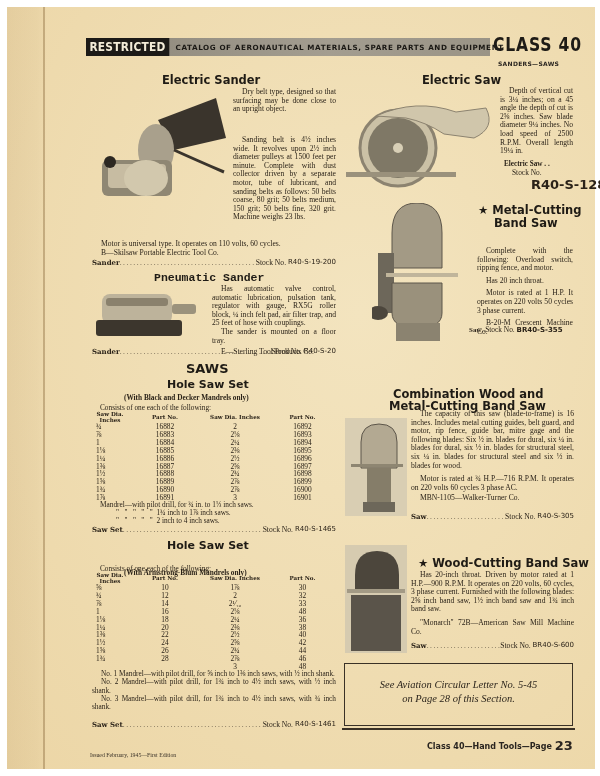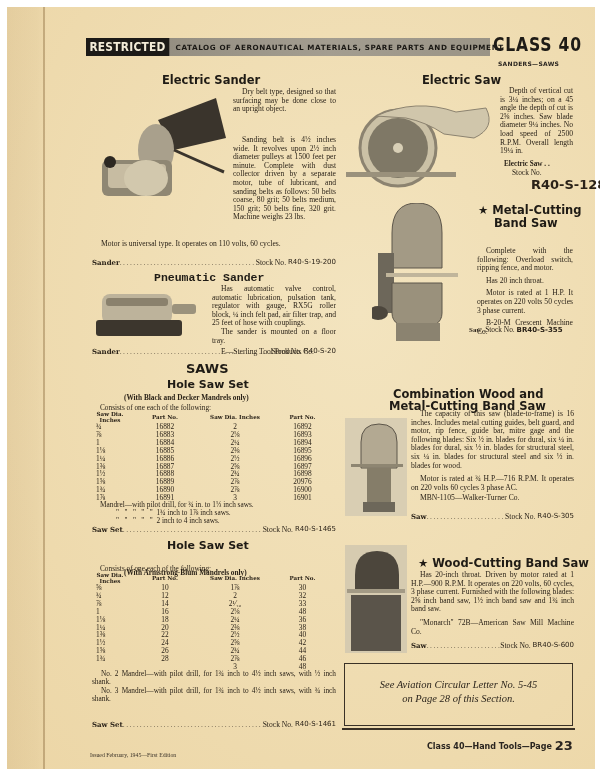--- a/index.html
+++ b/index.html
@@ -67,20 +67,21 @@
   </svg>
 </div>
 <div class="body-text abs" style="left:233px;top:88px;width:103px;">
   <p>Dry belt type, designed so that surfacing may be done close to an upright object.</p>
 </div>
 <div class="body-text abs" style="left:233px;top:124px;width:103px;height:117px;overflow:hidden;margin-top:12px;">
   <p>Sanding belt is 4½ inches wide. It revolves upon 2½ inch diameter pulleys at 1500 feet per minute. Complete with dust collector driven by a separate motor, tube of lubricant, and sanding belts as follows: 50 belts coarse, 80 grit; 50 belts medium, 150 grit; 50 belts fine, 320 grit. Machine weighs 23 lbs.</p>
 </div>
 <div class="body-text abs" style="left:92px;top:240px;width:244px;">
   <p>Motor is universal type. It operates on 110 volts, 60 cycles.</p>
+  <p>B—Skilsaw Portable Electric Tool Co.</p>
 </div>
 <div class="stock abs" style="left:92px;top:258px;width:244px;">
   <span class="lbl">Sander</span>
   <span class="dots"></span>
   <span>Stock No.</span>&nbsp;<span class="num">R40-S-19-200</span>
 </div>
 
 <h2 class="title abs" style="left:154px;top:271px;font-family:Liberation Mono, monospace;">Pneumatic Sander</h2>
 <div class="photo" style="left:92px;top:290px;width:132px;height:50px;background:transparent;">
   <svg width="132" height="50">
@@ -155,21 +156,21 @@
       <tr>
         <td class="c0">1½</td>
         <td>16888</td>
         <td>2¾</td>
         <td>16898</td>
       </tr>
       <tr>
         <td class="c0">1⅝</td>
         <td>16889</td>
         <td>2⅞</td>
-        <td>20976</td>
+        <td>16899</td>
       </tr>
       <tr>
         <td class="c0">1¾</td>
         <td>16890</td>
         <td>2⅞</td>
         <td>16900</td>
       </tr>
       <tr>
         <td class="c0">1⅞</td>
         <td>16891</td>
@@ -262,20 +263,21 @@
       </tr>
       <tr>
         <td class="c0"></td>
         <td></td>
         <td>3</td>
         <td>48</td>
       </tr>
     </tbody>
 </table>
 <div class="body-text abs" style="left:92px;top:670px;width:244px;font-size:7.3px;line-height:8.3px;">
+  <p>No. 1 Mandrel—with pilot drill, for ⅝ inch to 1⅜ inch saws, with ½ inch shank.</p>
   <p>No. 2 Mandrel—with pilot drill, for 1¾ inch to 4½ inch saws, with ½ inch shank.</p>
   <p>No. 3 Mandrel—with pilot drill, for 1¾ inch to 4½ inch saws, with ¾ inch shank.</p>
 </div>
 <div class="stock abs" style="left:92px;top:720px;width:244px;">
   <span class="lbl">Saw Set</span>
   <span class="dots"></span>
   <span>Stock No.</span>&nbsp;<span class="num">R40-S-1461</span>
 </div>
 
 <h2 class="title abs" style="left:422px;top:73px;">Electric Saw</h2>

